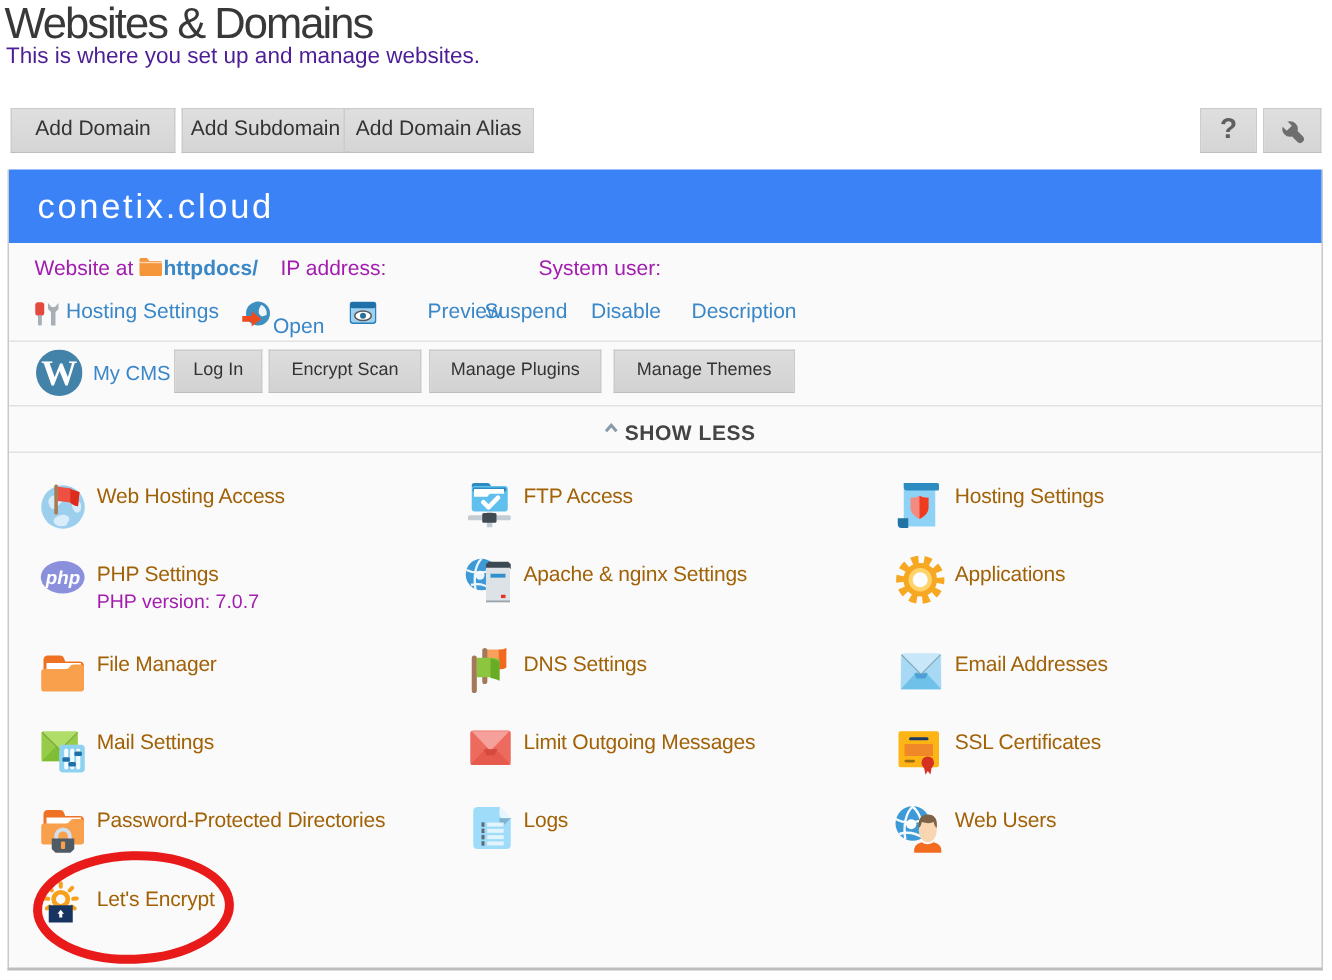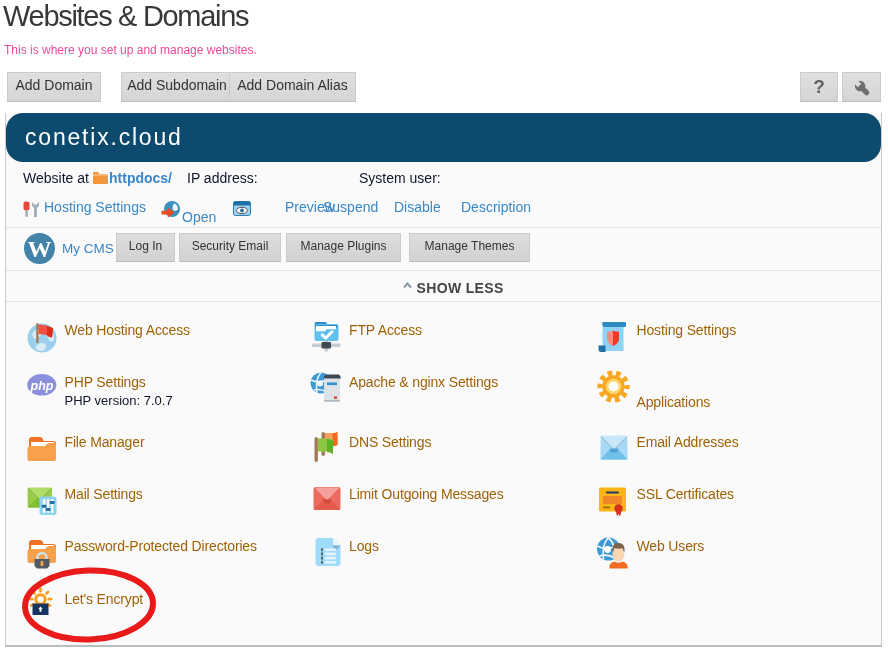--- a/index.html
+++ b/index.html
@@ -1,39 +1,39 @@
 <!DOCTYPE html>
 <html><head>
 <meta charset="utf-8">
 <style>
 * { margin:0; padding:0; box-sizing:border-box; }
 html,body { width:888px; height:653px; background:#fff; font-family:"Liberation Sans", sans-serif; }
 #page { position:relative; width:888px; height:653px; overflow:hidden; }
 .abs { position:absolute; }
 h1.title { position:absolute; left:3px; top:0px; font-size:29px; font-weight:400; color:#383838; letter-spacing:-1.3px; }
-.subtitle { position:absolute; left:4px; top:43px; font-size:12px; color:#ec4899; }
+.subtitle { position:absolute; left:4px; top:29px; font-size:15px; color:#4c1d95; }
 .gbtn { position:absolute; top:72px; height:30px; background:linear-gradient(#dfdfdf,#d5d5d5); border:1px solid #cccccc; border-bottom-color:#bdbdbd; color:#333; font-size:14px; text-align:center; line-height:24px; }
 .wpbtn { position:absolute; height:29px; background:linear-gradient(#dddddd,#d2d2d2); border:1px solid #cbcbcb; border-bottom-color:#bdbdbd; color:#333; font-size:12px; text-align:center; line-height:24px; }
 #panel { position:absolute; left:5px; top:113px; width:877px; height:534px; background:#fafafa; border-left:1px solid #c9c9c9; border-right:1px solid #c9c9c9; border-bottom:2px solid #bdbdbd; }
-#bluebar { position:absolute; left:0; top:0; width:100%; height:49px; background:#0c4a6e;border-radius:17px; }
+#bluebar { position:absolute; left:0; top:0; width:100%; height:49px; background:#3b82f6; }
 #bluebar span { position:absolute; left:19px; top:10.5px; font-size:23px; color:#fff; font-weight:400; letter-spacing:1.8px; }
 .sep { position:absolute; left:0; width:100%; border-top:1px solid #e2e2e2; }
-.blk { color:#0f172a; font-size:14px; }
+.blk { color:#a21caf; font-size:14px; }
 .lnk { color:#3a87c8; font-size:14px; text-decoration:none; }
 .lab { position:absolute; color:#a16207; font-size:14px; white-space:nowrap; letter-spacing:-0.15px; }
 .ic { position:absolute; }
 #showless { position:absolute; left:410.5px; top:167px; font-size:14px; font-weight:700; letter-spacing:0.35px; color:#444; }
 .redellipse { position:absolute; }
 </style>
 </head>
 <body>
 <div id="page">
   <h1 class="title">Websites &amp; Domains</h1>
   <div class="subtitle">This is where you set up and manage websites.</div>
-  <div class="gbtn" style="left:7px;width:94px;">Add Domain</div>
+  <div class="gbtn" style="left:7px;width:110px;">Add Domain</div>
   <div class="gbtn" style="left:109px;width:112px;margin-left:12px;">Add Subdomain</div>
   <div class="gbtn" style="left:229px;width:127px;">Add Domain Alias</div>
   <div class="gbtn" style="left:800px;width:38px;color:#5f5f5f;font-size:19px;font-weight:700;line-height:27px;">?</div>
   <div class="gbtn" style="left:842px;width:39px;">
     <svg width="20" height="20" viewBox="0 0 20 20" style="margin-top:5px;">
       <g transform="rotate(-45 10 10)">
         <path d="M10 2 a5.2 5.2 0 0 1 5.2 5.2 a5.2 5.2 0 0 1 -2.6 4.5 V16.6 a2.6 2.6 0 0 1 -5.2 0 V11.7 A5.2 5.2 0 0 1 4.8 7.2 A5.2 5.2 0 0 1 10 2z" fill="#6e6e6e"></path>
         <rect x="7.6" y="0.5" width="4.8" height="6" fill="#dbdbdb"></rect>
       </g>
     </svg>
@@ -76,21 +76,21 @@
     <a class="abs lnk" style="left:388px;top:85.5px;">Disable</a>
     <a class="abs lnk" style="left:455px;top:85.5px;">Description</a>
     <div class="sep" style="top:114px;"></div>
 
     <svg class="ic" style="left:18px;top:120px;" width="31" height="31" viewBox="0 0 31 31">
       <circle cx="15.5" cy="15.5" r="15.5" fill="#4383aa"></circle>
       <text x="15.5" y="23.5" font-family="Liberation Serif, serif" font-size="24" font-weight="bold" fill="#fff" text-anchor="middle">W</text>
     </svg>
     <a class="abs lnk" style="left:56px;top:128px;font-size:13.5px;">My CMS</a>
     <div class="wpbtn" style="left:110px;top:120px;width:59px;">Log In</div>
-    <div class="wpbtn" style="left:173px;top:120px;width:102px;">Security Email</div>
+    <div class="wpbtn" style="left:173px;top:120px;width:102px;">Encrypt Scan</div>
     <div class="wpbtn" style="left:280px;top:120px;width:115px;">Manage Plugins</div>
     <div class="wpbtn" style="left:403px;top:120px;width:121px;">Manage Themes</div>
     <div class="sep" style="top:157px;"></div>
 
     <svg class="ic" style="left:397px;top:169px;" width="9" height="7" viewBox="0 0 9 7">
         <path d="M1 5.5 L4.5 1.5 L8 5.5" stroke="#8a9aa8" stroke-width="2" fill="none"></path>
       </svg>
     <div id="showless">SHOW LESS</div>
     <div class="sep" style="top:188px;"></div>
 
@@ -141,21 +141,21 @@
       <rect x="24" y="25.5" width="3" height="2.2" fill="#e63222"></rect>
       <rect x="14" y="29.3" width="16" height="1.2" fill="#9aa5ad"></rect>
     </svg>
     <div class="lab" style="left:343px;top:260.5px;">Apache &amp; nginx Settings</div>
     <svg class="ic" style="left:591px;top:257px;" width="33" height="33" viewBox="0 0 33 33" id="i-apps">
       <circle cx="16.5" cy="16.5" r="13.4" fill="none" stroke="#f7a823" stroke-width="5.4" stroke-dasharray="4.6 3.82" stroke-dashoffset="2"></circle>
       <circle cx="16.5" cy="16.5" r="11.2" fill="#f7a823"></circle>
       <circle cx="16.5" cy="16.5" r="7.8" fill="#ffd36b"></circle>
       <circle cx="16.5" cy="16.5" r="5" fill="#fdfdfd"></circle>
     </svg>
-    <div class="lab" style="left:630.5px;top:260.5px;margin-top:20px;">Applications</div>
+    <div class="lab" style="left:630.5px;top:260.5px;">Applications</div>
 
     <svg class="ic" style="left:18px;top:319px;" width="34" height="32" viewBox="0 0 34 32" id="i-fm">
       <path d="M5 28 V8 q0 -3 3 -3 h8 q2 0 2.5 1.5 L19.5 9 H29 q3 0 3 3 v14z" fill="#ee7124"></path>
       <path d="M7 10 h23 v6 h-23z" fill="#fff"></path>
       <path d="M5 29 q-1.5 0 -1.5 -2 V16 q0 -2 2 -2 h14.5 q1.5 0 2.5 -1.5 q1 -1.5 2.5 -1.5 H30 q2 0 2 2 v14 q0 2 -2 2z" fill="#f8a04b"></path>
     </svg>
     <div class="lab" style="left:58.5px;top:320.5px;">File Manager</div>
     <svg class="ic" style="left:304px;top:317px;" width="33" height="34" viewBox="0 0 33 34" id="i-dns">
       <rect x="4.5" y="7" width="3.4" height="25" rx="1.7" fill="#a3795a"></rect>
       <path d="M12 3 h11 q3 0 4.5 -1 v13 q-1.5 1 -4.5 1 h-11z" fill="#f9a15c"></path>

